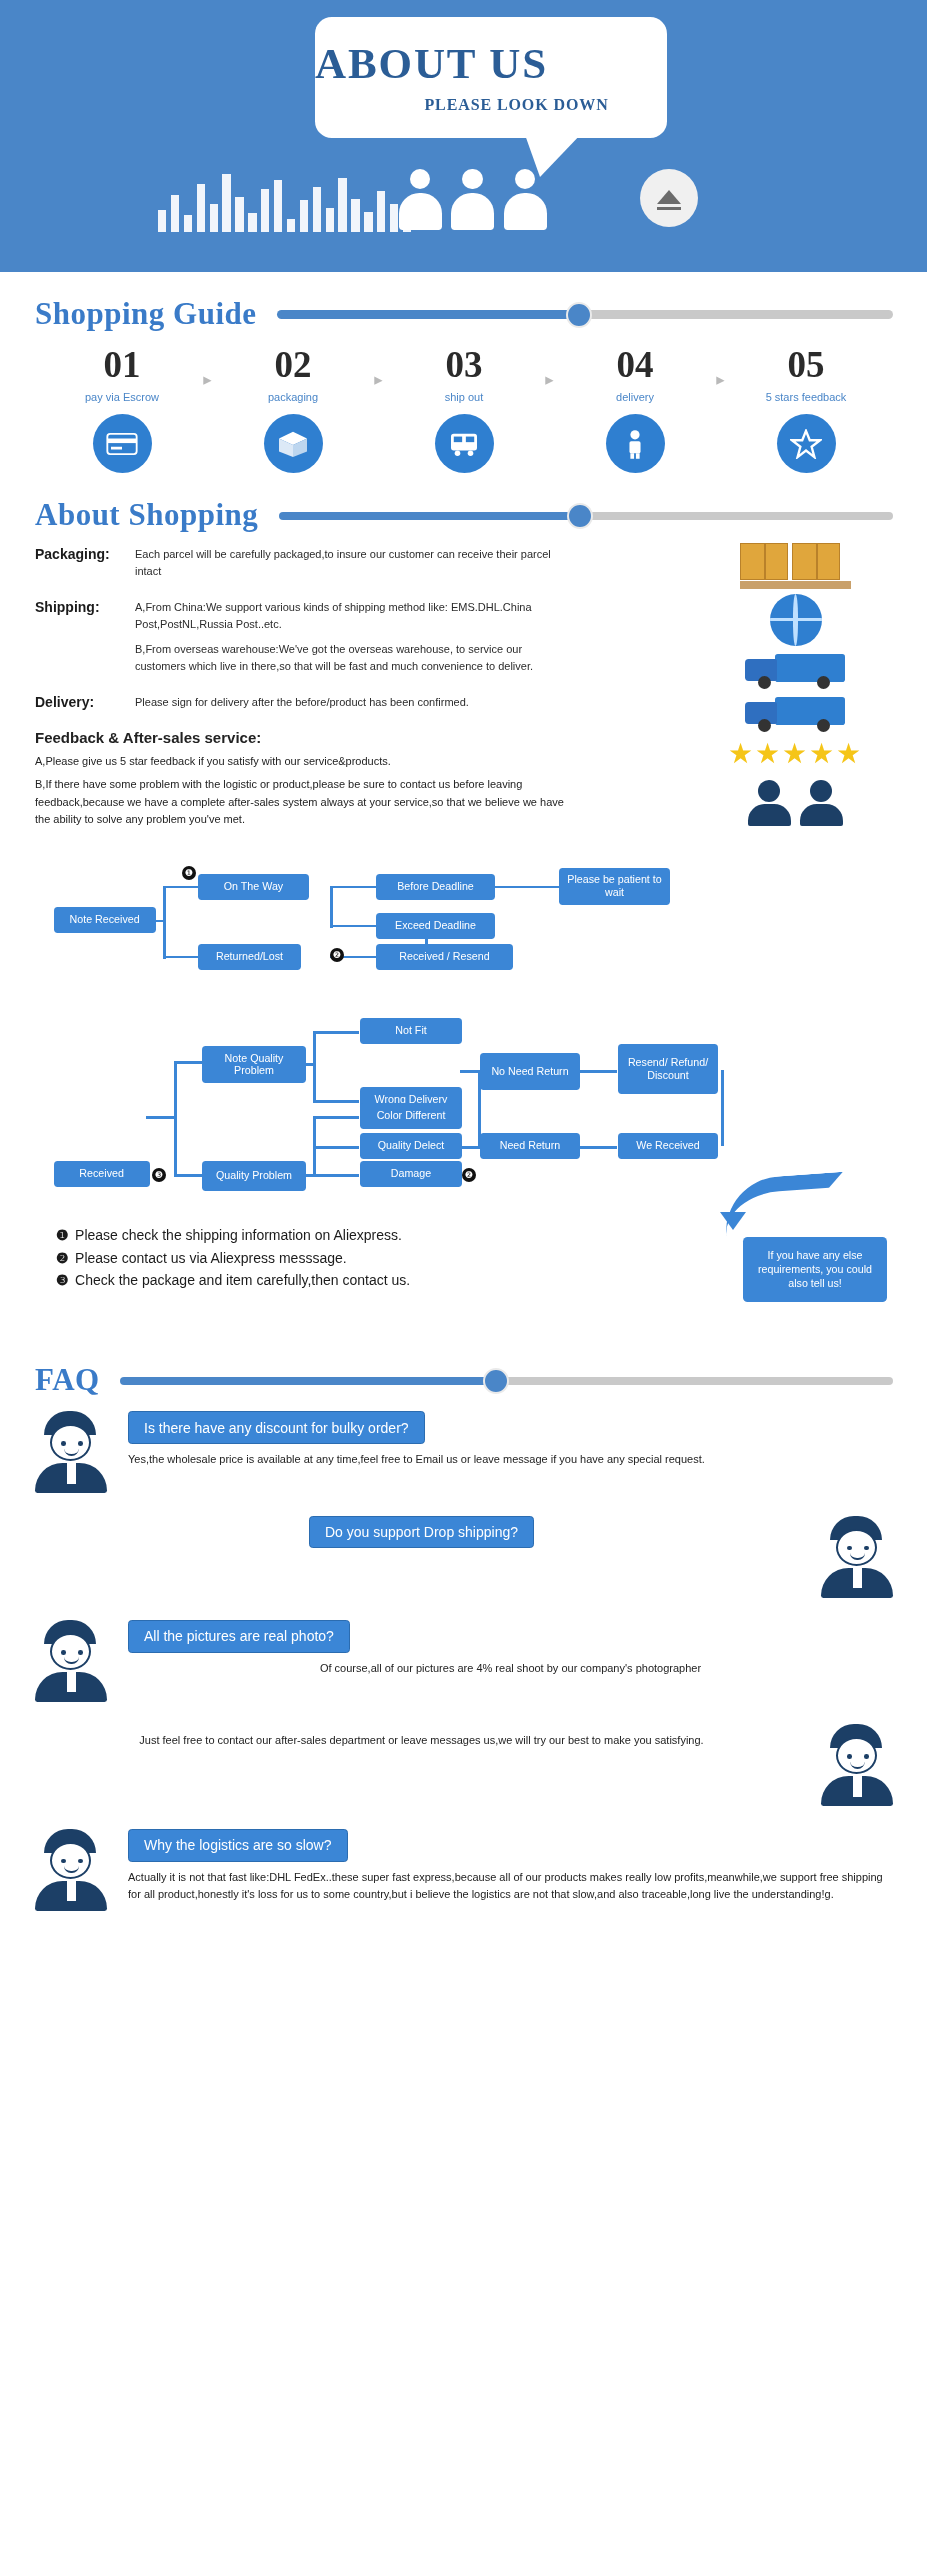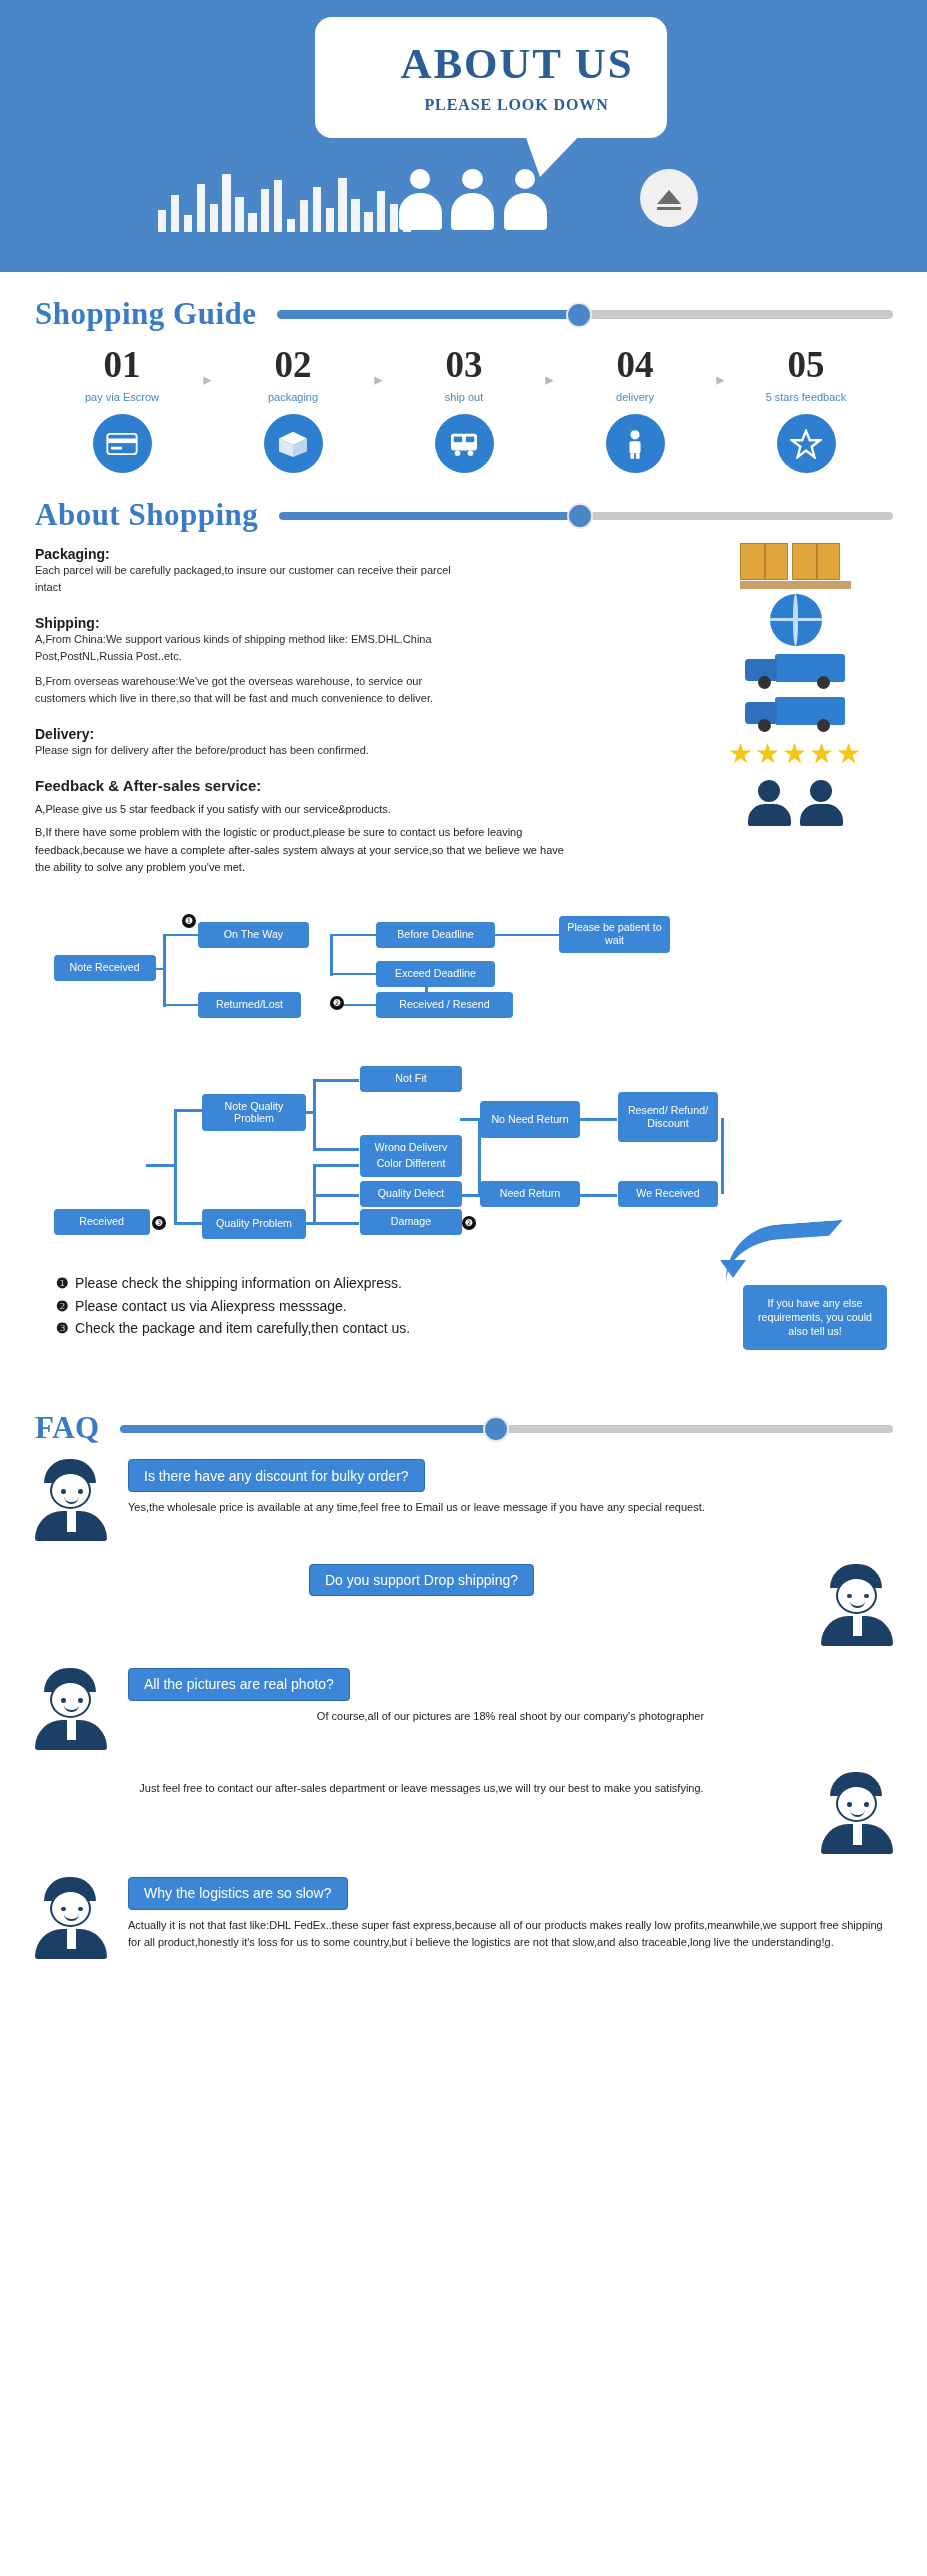--- a/index.html
+++ b/index.html
@@ -31,21 +31,21 @@
     left:524px; top:132px;
     width:0; height:0;
     border-left:16.7px solid transparent;
     border-right:43px solid transparent;
     border-top:45px solid #ffffff;
   }
   .bubble-title {
     position:absolute;
     left:315px; top:39px;
     width:404px;
-    text-align:center;
+    text-align:left;
     font-family:"Liberation Serif", serif;
     font-weight:bold;
     font-size:43px;
     letter-spacing:1.9px;
     color:#2b5d96;
   }
   .bubble-sub {
     position:absolute;
     left:315px; top:96px;
     width:403px;
@@ -96,21 +96,21 @@
   .step-label { font-size:11px; color:#4a86c8; margin-top:5.6px; }
   .step-icon {
     width:59px; height:59px; border-radius:50%; background:#2f7fd0;
     margin:11px auto 0; display:flex; align-items:center; justify-content:center;
     color:#fff;
   }
   .step-arrow { width:32px; padding-top:24px; text-align:center; color:#b9b9b9; font-size:16.7px; }
 
   
   .about-body { position:relative; padding:13px 35px 0 35px; }
-  .row { display:flex; margin-bottom:10.2px;flex-direction:column; }
+  .row { display:flex; margin-bottom:10.2px; }
   .row .lbl {
     width:100px; flex:none;
     font-size:14px; font-weight:bold; color:#1b1b1b;
   }
   .row .txt { font-size:11px; color:#2b2b2b; line-height:1.55; max-width:436px; }
   .row .txt p { margin:0 0 8.3px 0; }
   .feedback-title { font-size:15px; font-weight:bold; margin:9.3px 0 6.5px 0; }
   .feedback-p { font-size:11px; line-height:1.6; margin:0 0 5.6px 0; max-width:547px; }
 
   .side-icons { position:absolute; right:35px; top:9.3px; width:195px; }
@@ -558,21 +558,21 @@
           <div class="cap"></div>
             <div class="face"></div>
             <div class="eyeL"></div>
             <div class="eyeR"></div>
             <div class="smile"></div>
             <div class="shoulders"></div>
             <div class="tie"></div>
         </div>
         <div class="faq-text-block">
           <div class="faq-q">All the pictures are real photo?</div>
-          <div class="faq-a ta-center">Of course,all of our pictures are 18% real shoot by our company's photographer</div>
+          <div class="faq-a ta-center">Of course,all of our pictures are 4% real shoot by our company's photographer</div>
         </div>
       </div>
     </div>
 
     <div class="faq-item">
       <div class="faq-right">
         <div class="faq-text-block ta-center">
           <div class="faq-a ta-center">Just feel free to contact our after-sales department or leave messages us,we will try our best to make you satisfying.</div>
         </div>
         <div class="avatar">

